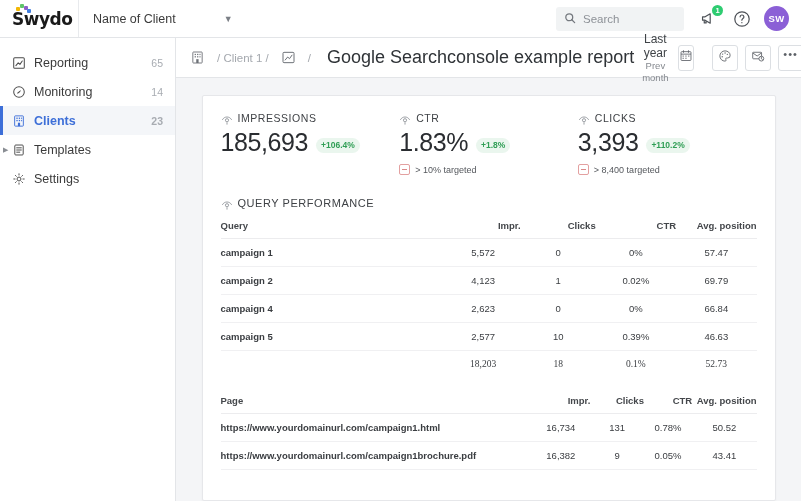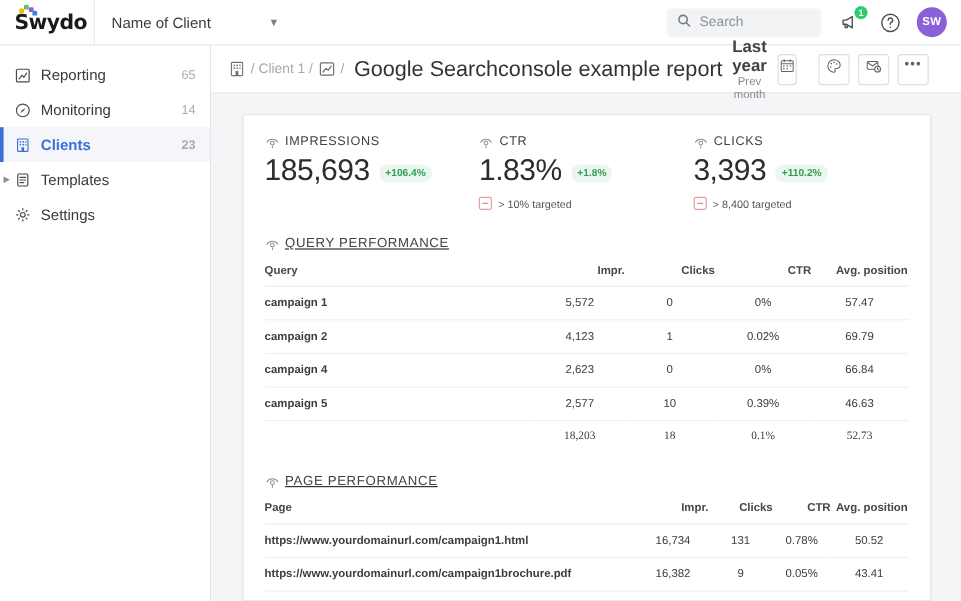--- a/index.html
+++ b/index.html
@@ -100,25 +100,25 @@
 
   
   .content { flex: 1 1 auto; display: flex; flex-direction: column; min-width: 0; background: #f4f5f7; }
 
   .toolbar {
     height: 40px; flex: 0 0 40px; background: #fff;
     border-bottom: 1px solid #e3e5e8;
     display: flex; align-items: center; padding: 0 12px 0 14px; gap: 0;
   }
   .bc-icon { width: 16px; height: 16px; display: flex; align-items: center; justify-content: center; color: #6d7177; }
-  .bc-text { font-size: 11.5px; color: #a4a8ae; margin: 0 4px; white-space: nowrap; }
+  .bc-text { font-size: 11.5px; color: #a4a8ae; margin: 0 12px; white-space: nowrap; }
   .bc-title { font-size: 18px; color: #2f3337; margin-left: 4px; white-space: nowrap; }
   .toolbar-sep { width: 1px; height: 26px; background: #e6e8eb; margin: 0 9px; }
   .daterange { text-align: center; line-height: 1.18; margin-left: 8px; }
-  .daterange .dr-main { font-size: 14px; font-weight: bold; color: #3f4347; }
+  .daterange .dr-main { font-size: 12px; font-weight: normal; color: #3f4347; }
   .daterange .dr-sub { font-size: 9.5px; color: #85898f; }
   .sq-btn {
     width: 26px; height: 26px; border: 1px solid #dcdfe3; border-radius: 3px;
     background: #fff; display: flex; align-items: center; justify-content: center;
     cursor: pointer; color: #60646a;
   }
   .tb-grp { display: flex; align-items: center; gap: 7px; }
   .tb-icon-btn {
     width: 26px; height: 26px; border: 1px solid #dcdfe3; border-radius: 3px;
     background: #fff; display: flex; align-items: center; justify-content: center;
@@ -154,21 +154,21 @@
   }
   .kpi-target { display: flex; align-items: center; gap: 5px; margin-top: 7px; }
   .target-box {
     width: 11px; height: 11px; border: 1px solid #e3a0a0; border-radius: 2px;
     display: flex; align-items: center; justify-content: center;
   }
   .target-box i { display: block; width: 5px; height: 1px; background: #d98a8a; }
   .kpi-target-text { font-size: 9px; color: #55585d; }
 
   .section { padding-top: 18px; }
-  .section-head { display: flex; align-items: center; gap: 5px; margin-bottom: 11px; text-decoration: underline; }
+  .section-head { display: flex; align-items: center; gap: 5px; margin-bottom: 11px; }
   .section-title { font-size: 11px; letter-spacing: 0.55px; color: #3f4246; }
 
   table.tbl { width: 100%; border-collapse: collapse; }
   table.tbl th {
     font-size: 9.5px; font-weight: bold; color: #44474b;
     padding: 0 0 7px 0; border-bottom: 1px solid #ececee;
     text-align: right; white-space: nowrap;
   }
   table.tbl th.l { text-align: left; }
   table.tbl td {
@@ -525,30 +525,20 @@
                   <td>18,203</td>
                   <td>18</td>
                   <td>0.1%</td>
                   <td>52.73</td>
                 </tr>
               </tbody>
             </table>
           </div>
 
           <div class="section">
-            <div class="section-head">
-              <span class="gsc-ico">
-                <svg width="12" height="12" viewBox="0 0 16 16" fill="none" stroke="#8c9096" stroke-width="1.15">
-                  <path d="M2 7.4C3.3 5.2 5.5 4 8 4s4.7 1.2 6 3.4" stroke-linecap="round"></path>
-                  <circle cx="8" cy="8.3" r="2.1"></circle>
-                  <line x1="8" y1="11.6" x2="8" y2="13.6" stroke-linecap="round"></line>
-                </svg>
-              </span>
-              <span class="section-title">PAGE PERFORMANCE</span>
-            </div>
             <table class="tbl">
               <thead>
                 <tr>
                   <th class="l" style="width:58%">Page</th>
                   <th style="width:11%">Impr.</th>
                   <th style="width:10%">Clicks</th>
                   <th style="width:9%">CTR</th>
                   <th style="width:12%">Avg. position</th>
                 </tr>
               </thead>

